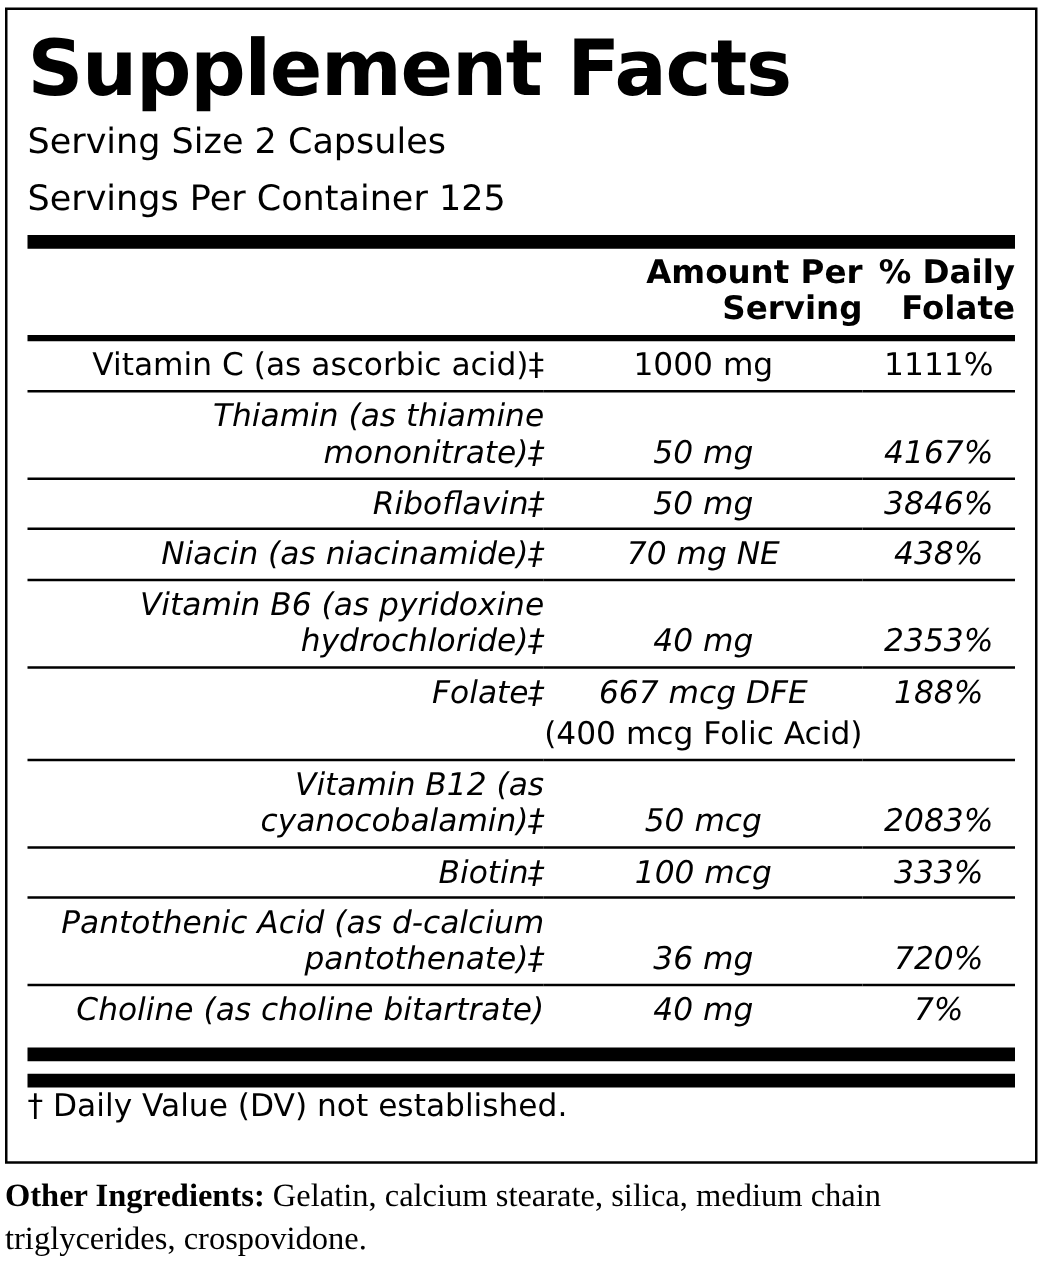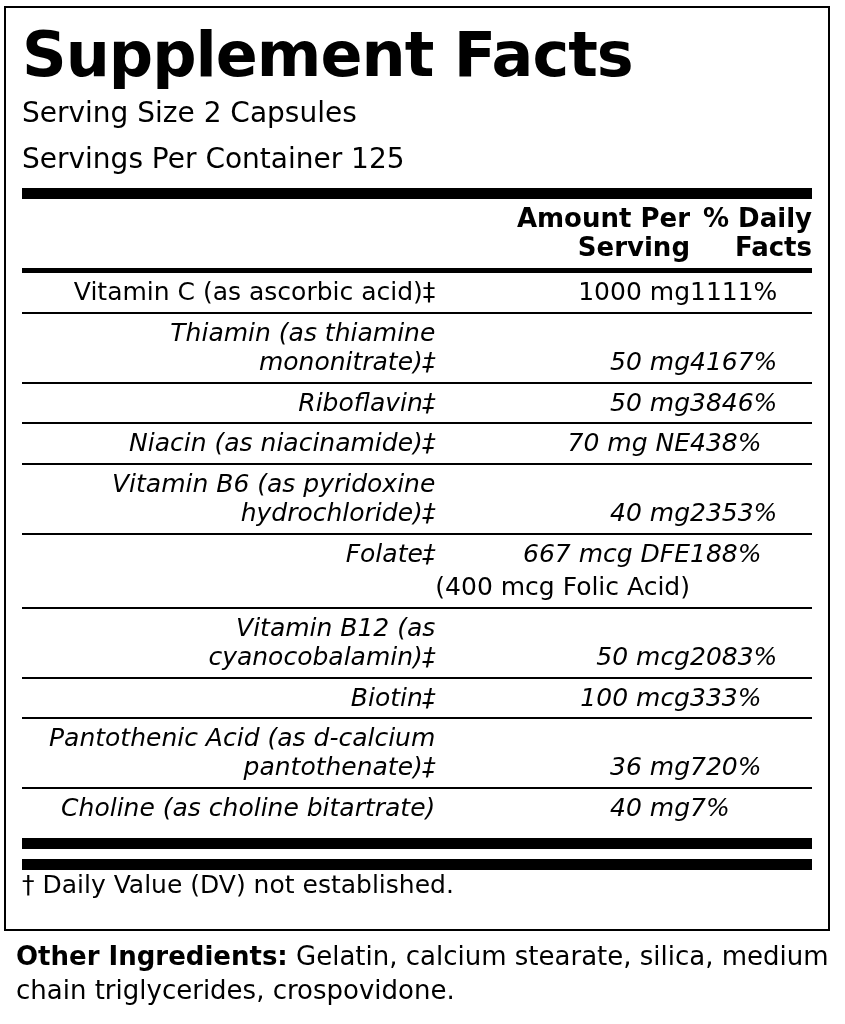--- a/index.html
+++ b/index.html
@@ -62,22 +62,22 @@
     width: 100%;
     border-collapse: collapse;
     font-size: 25px;
   }
   table.facts td {
     padding: 5px 0 5px 0;
     vertical-align: bottom;
     line-height: 1.15;
   }
   td.name { text-align: right; }
-  td.amt  { text-align: right; white-space: nowrap; padding-left: 10px; }
-  td.dv   { text-align: left; white-space: nowrap; padding-left: 18px; width: 122px;}
+  td.amt  { text-align: center; white-space: nowrap; padding-left: 10px; }
+  td.dv   { text-align: center; white-space: nowrap; padding-left: 18px; width: 122px;}
 
   .hdr td {
     font-weight: bold;
     font-size: 26px;
     text-align: right;
     vertical-align: bottom;
     padding: 6px 0 4px 0;
     line-height: 1.12;
     margin-top: 36px;
   }
@@ -91,25 +91,26 @@
     padding-top: 0;
     padding-bottom: 5px;
   }
 
   .footnote {
     font-size: 25px;
   }
 
   .other {
     position: absolute;
-    left: 16px;
+    left: 4px;
     top: 940px;
     width: 824px;
     font-size: 26px;
     line-height: 1.3;
+    font-family: Liberation Serif, serif;
   }
   .other b { font-weight: bold; }
 </style>
 </head>
 <body>
 
 <div class="page">
 
   <div class="panel">
 
@@ -123,21 +124,21 @@
     <table class="facts">
       <tbody>
           <tr class="hdr">
         <td class="spacer"></td>
         <td>
           <span>Amount Per</span><br>
           <span>Serving</span>
         </td>
         <td class="dv">
           <span>% Daily</span><br>
-          <span>Facts</span>
+          <span>Folate</span>
         </td>
       </tr>
     </tbody>
       </table>
 
     <div class="rule-med"></div>
 
     <table class="facts">
       <tbody>
           <tr>

